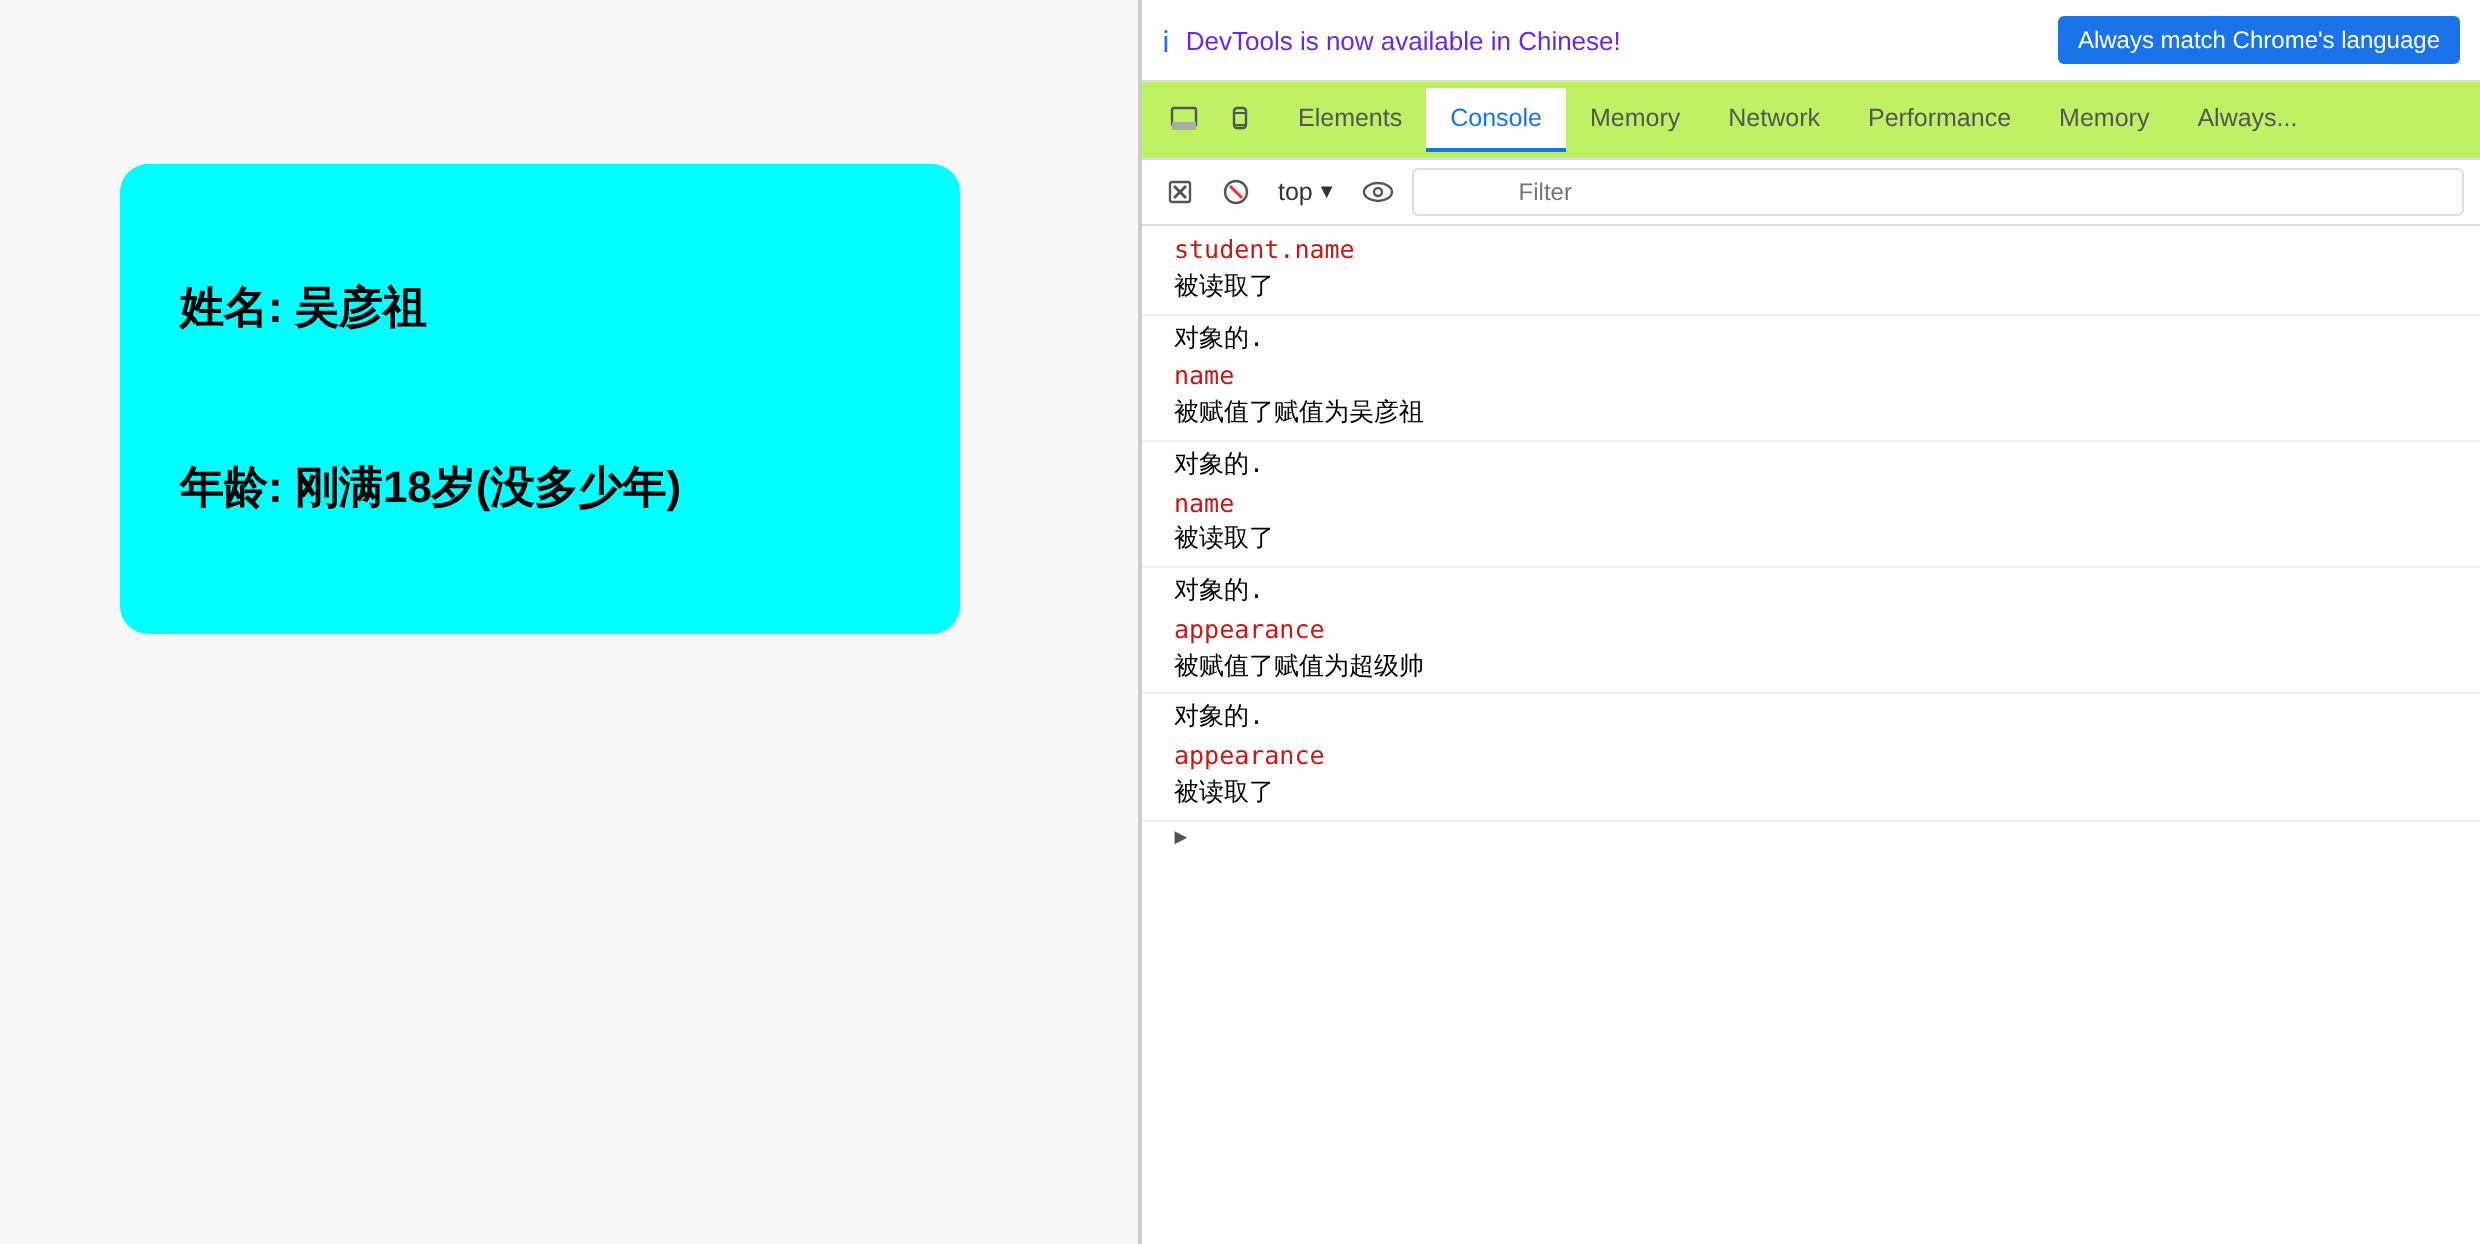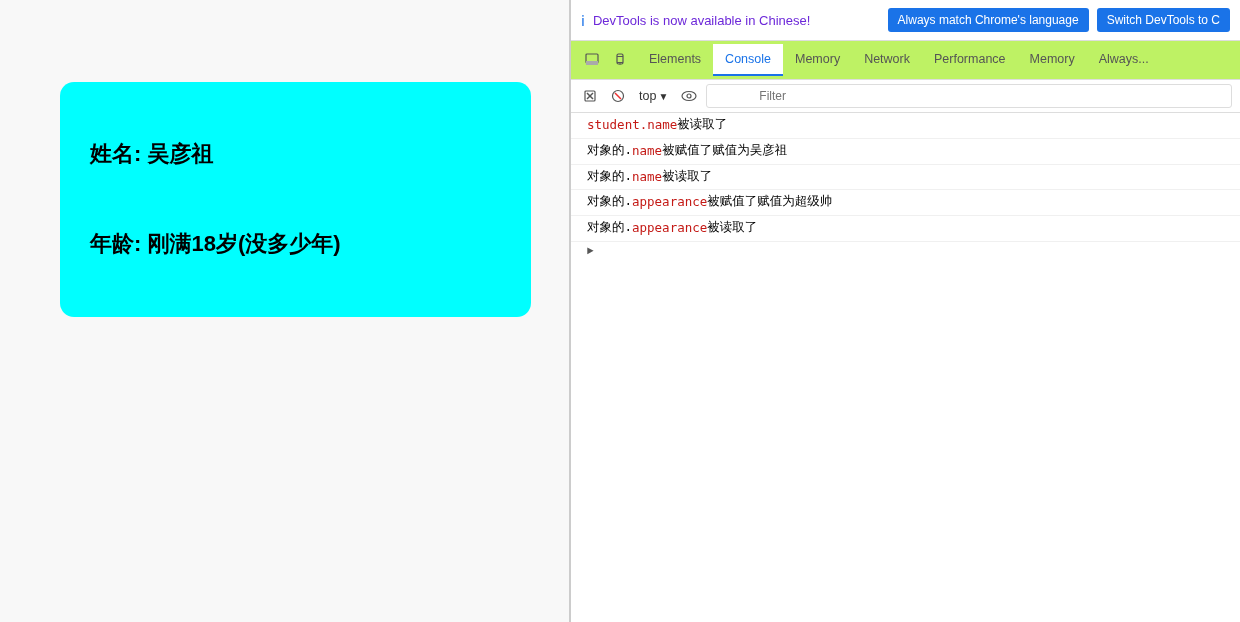--- a/index.html
+++ b/index.html
@@ -11,21 +11,21 @@
       height: 622px;
       background: #f8f8f8;
       position: relative;
       border-right: 1px solid #ccc;
     }
 
     .student-card {
       position: absolute;
       top: 82px;
       left: 60px;
-      width: 471px;
+      width: 420px;
       height: 235px;
       background: cyan;
       border-radius: 14px;
       padding: 28px 30px;
       display: flex;
       flex-direction: column;
       justify-content: space-around;
     }
 
     .student-card .field {
@@ -204,20 +204,21 @@
       font-size: 12.5px;
     }
 
     .console-line {
       padding: 3px 8px 3px 16px;
       border-bottom: 1px solid #f0f0f0;
       color: #333;
       line-height: 1.5;
       display: flex;
       align-items: flex-start;
+      flex-direction: column;
     }
 
     .console-line .code-part {
       color: #c41a16;
       font-family: monospace;
     }
 
     .console-line .normal-part {
       color: #000;
     }
@@ -244,21 +245,20 @@
     <div class="field">年龄: 刚满18岁(没多少年)</div>
   </div>
 </div>
 
 <div id="devtools">
 
   <div class="devtools-banner">
     <span class="banner-info-icon">ℹ</span>
     <span class="banner-text">DevTools is now available in Chinese!</span>
     <button class="banner-btn">Always match Chrome's language</button>
-    <button class="banner-btn2">Switch DevTools to C</button>
   </div>
 
   <div class="devtools-tabs">
     <div class="devtools-icons">
       <button class="dt-icon-btn" title="Toggle drawer">
         <svg width="14" height="14" viewBox="0 0 14 14" fill="none" xmlns="http://www.w3.org/2000/svg">
           <rect x="1" y="1" width="12" height="9" rx="1" stroke="#555" stroke-width="1.2" fill="none"></rect>
           <rect x="1" y="8" width="12" height="4" rx="0" fill="#aaa"></rect>
         </svg>
       </button>

